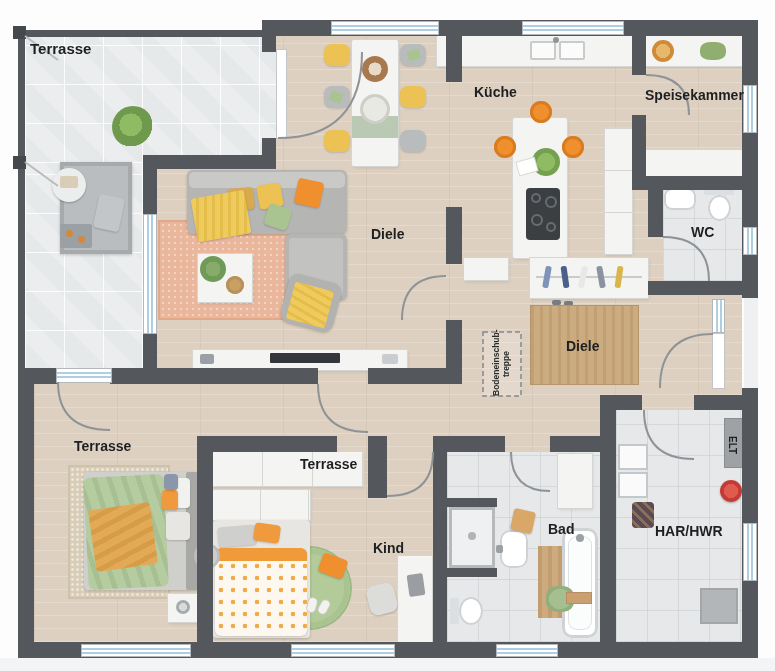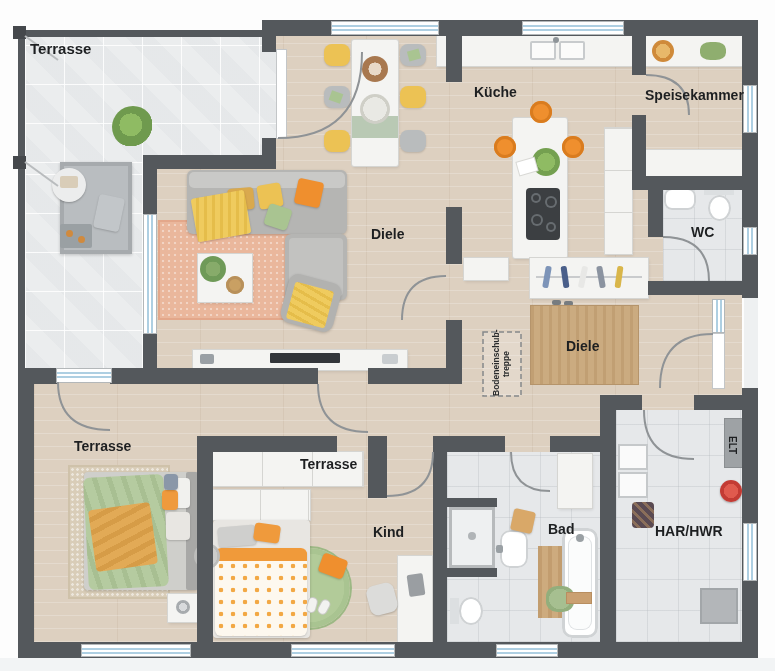--- a/index.html
+++ b/index.html
@@ -248,21 +248,21 @@
   </svg>
 
   <div class="label" style="left:30px;top:40px;font-size:15px;">Terrasse</div>
   <div class="label" style="left:474px;top:84px;">Küche</div>
   <div class="label" style="left:645px;top:87px;">Speisekammer</div>
   <div class="label" style="left:691px;top:224px;">WC</div>
   <div class="label" style="left:371px;top:226px;">Diele</div>
   <div class="label" style="left:566px;top:338px;">Diele</div>
   <div class="label" style="left:74px;top:438px;">Terrasse</div>
   <div class="label" style="left:300px;top:456px;">Terrasse</div>
-  <div class="label" style="left:373px;top:524px;">Kind</div>
+  <div class="label" style="left:373px;top:540px;">Kind</div>
   <div class="label" style="left:548px;top:521px;">Bad</div>
   <div class="label" style="left:655px;top:523px;">HAR/HWR</div>
 
   <div class="abs" style="left:727px;top:424px;z-index:7;writing-mode:vertical-rl;font-weight:700;font-size:10px;color:#1d1f21;height:42px;text-align:center;">
     <span>ELT</span>
   </div>
 
   <div class="abs" style="left:483px;top:332px;width:38px;height:64px;z-index:7;">
     <div style="position:absolute;left:50%;top:50%;width:64px;transform:translate(-50%,-50%) rotate(-90deg);
                 font-weight:700;font-size:8.5px;line-height:1.15;color:#2a2c2e;text-align:center;white-space:nowrap;">

